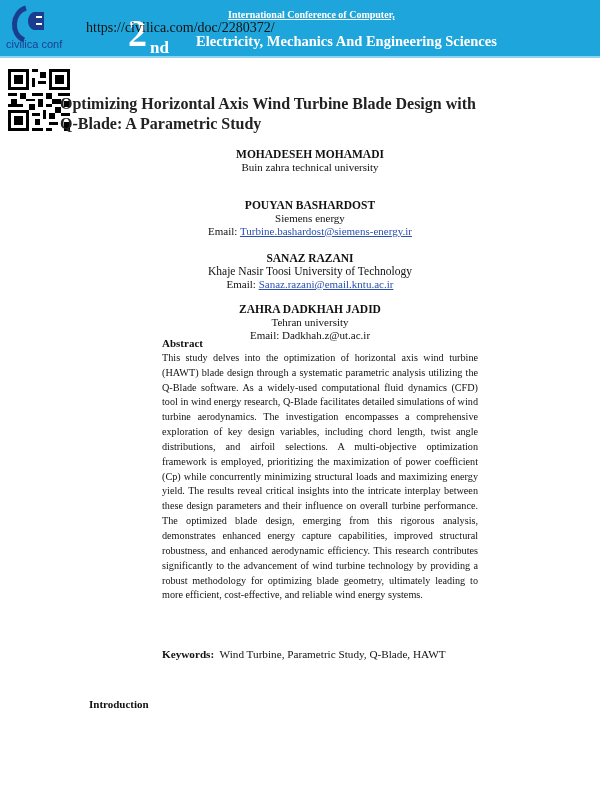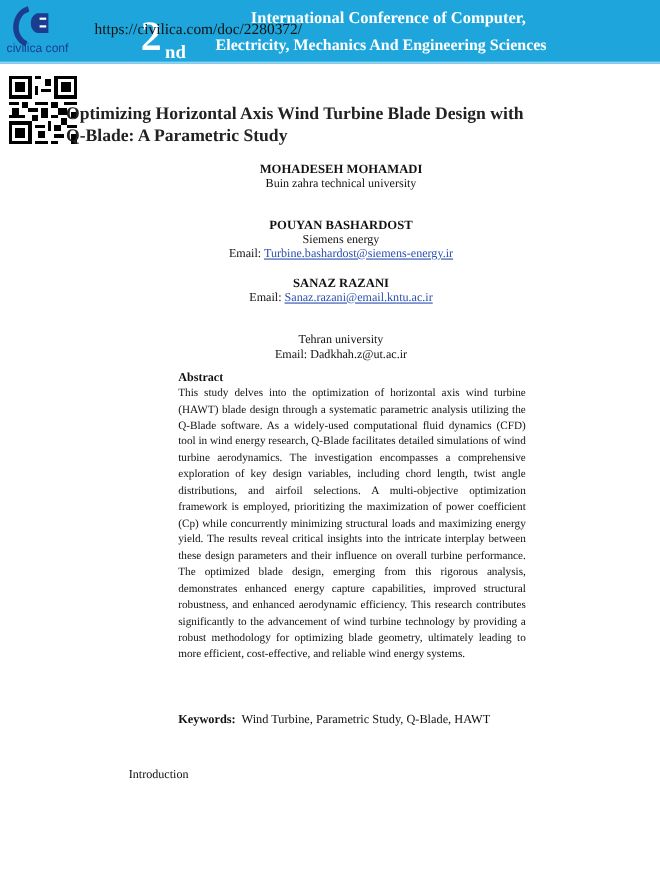--- a/index.html
+++ b/index.html
@@ -7,37 +7,37 @@
          font-family:"Liberation Serif", "DejaVu Serif", serif; color:#111; }
   .banner { position:absolute; left:0; top:0; width:600px; height:56px; background:#1ea6dc;
             border-bottom:2px solid #8fd3ef; }
   .logo { position:absolute; left:4px; top:4px; width:62px; height:50px; }
   .logo-text { position:absolute; left:6px; top:38px; font-family:"Liberation Sans", sans-serif;
                font-size:11px; color:#1a3d8f; letter-spacing:0px; }
   .ordinal { position:absolute; left:128px; top:10px; font-family:"Liberation Serif", serif;
              font-weight:bold; color:#ffffff; }
   .ordinal .num { font-size:38px; line-height:38px; position:absolute; left:0; top:4px; }
   .ordinal .sup { font-size:17px; position:absolute; left:22px; top:0px;margin-top:28px; }
-  .conf1 { position:absolute; left:228px; top:9px; color:#ffffff; font-weight:bold; font-size:15px;
-           white-space:nowrap; }
+  .conf1 { position:absolute; left:228px; top:9px; color:#ffffff; font-weight:bold; font-size:10px;
+           white-space:nowrap;text-decoration:underline; }
   .conf2 { position:absolute; left:196px; top:33px; color:#ffffff; font-weight:bold; font-size:14.5px;
            white-space:nowrap;text-align:center; }
   .url { position:absolute; left:86px; top:20px; font-size:14px; color:#111; white-space:nowrap; }
   .qr { position:absolute; left:8px; top:69px; width:62px; height:62px; }
   .title { position:absolute; left:60px; top:94px; width:500px; text-align:left; font-weight:bold;
            font-size:16px; line-height:20px; color:#222; }
   .author-block { position:absolute; left:100px; width:420px; text-align:center; font-size:11px; line-height:13px; }
   .author-name { font-weight:bold; font-size:11.5px; }
   .email a { color:#2a4fb0; text-decoration:underline; }
   .abstract { position:absolute; left:162px; top:336px; width:316px; font-size:10.2px; line-height:14.85px; }
   .abstract-heading { font-weight:bold; font-size:11px; }
   .abstract-body { text-align:justify; }
   .keywords { position:absolute; left:162px; top:648px; width:330px; font-size:11.2px; }
   .keywords b { font-weight:bold; }
-  .intro { position:absolute; left:89px; top:698px; font-weight:normal; font-size:11px;margin-left:28px; }
+  .intro { position:absolute; left:89px; top:698px; font-weight:bold; font-size:11px; }
 </style>
 </head>
 <body>
 
 <div class="banner">
   <svg class="logo" viewBox="0 0 62 50">
     <path d="M22 4 C8 8 6 30 20 36" stroke="#1a3d8f" stroke-width="5" fill="none"></path>
     <path d="M30 8 C22 10 22 24 30 26 L40 26 L40 8 Z" fill="#1a3d8f"></path>
     <rect x="32" y="12" width="6" height="2" fill="#fff"></rect>
     <rect x="32" y="19" width="6" height="2" fill="#fff"></rect>
@@ -105,24 +105,26 @@
 </div>
 
 <div class="author-block" style="top:199px;">
   <div class="author-name">POUYAN BASHARDOST</div>
   <div>Siemens energy</div>
   <div class="email"><span>Email:</span> <a>Turbine.bashardost@siemens-energy.ir</a></div>
 </div>
 
 <div class="author-block" style="top:252px;">
   <div class="author-name">SANAZ RAZANI</div>
+  <div style="font-size:11.5px;">Khaje Nasir Toosi University of Technology</div>
   <div class="email"><span>Email:</span> <a>Sanaz.razani@email.kntu.ac.ir</a></div>
 </div>
 
 <div class="author-block" style="top:303px;">
+  <div class="author-name">ZAHRA DADKHAH JADID</div>
   <div>Tehran university</div>
   <div><span>Email:</span> <span>Dadkhah.z@ut.ac.ir</span></div>
 </div>
 
 <div class="abstract">
   <div class="abstract-heading">Abstract</div>
   <div class="abstract-body">This study delves into the optimization of horizontal axis wind turbine (HAWT) blade design through a systematic parametric analysis utilizing the Q-Blade software. As a widely-used computational fluid dynamics (CFD) tool in wind energy research, Q-Blade facilitates detailed simulations of wind turbine aerodynamics. The investigation encompasses a comprehensive exploration of key design variables, including chord length, twist angle distributions, and airfoil selections. A multi-objective optimization framework is employed, prioritizing the maximization of power coefficient (Cp) while concurrently minimizing structural loads and maximizing energy yield. The results reveal critical insights into the intricate interplay between these design parameters and their influence on overall turbine performance. The optimized blade design, emerging from this rigorous analysis, demonstrates enhanced energy capture capabilities, improved structural robustness, and enhanced aerodynamic efficiency. This research contributes significantly to the advancement of wind turbine technology by providing a robust methodology for optimizing blade geometry, ultimately leading to more efficient, cost-effective, and reliable wind energy systems.</div>
 </div>
 
 <div class="keywords">

